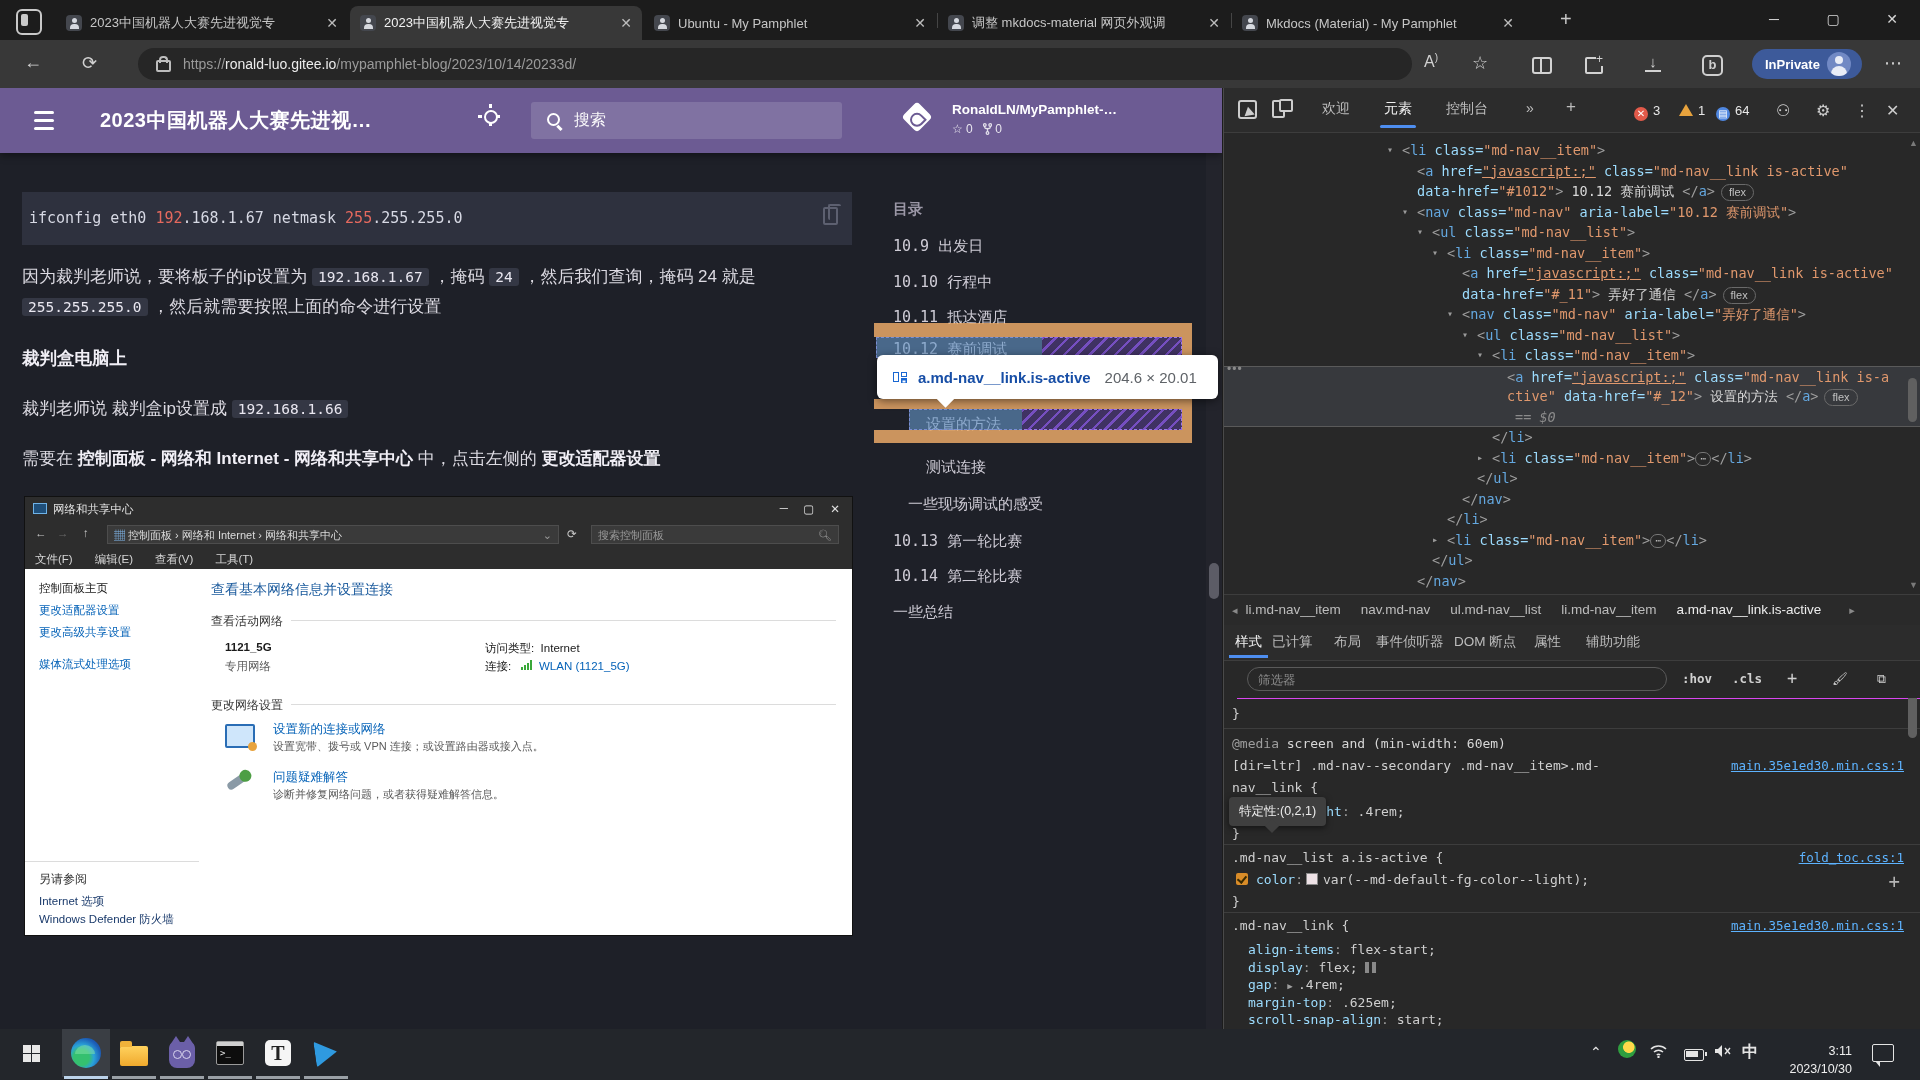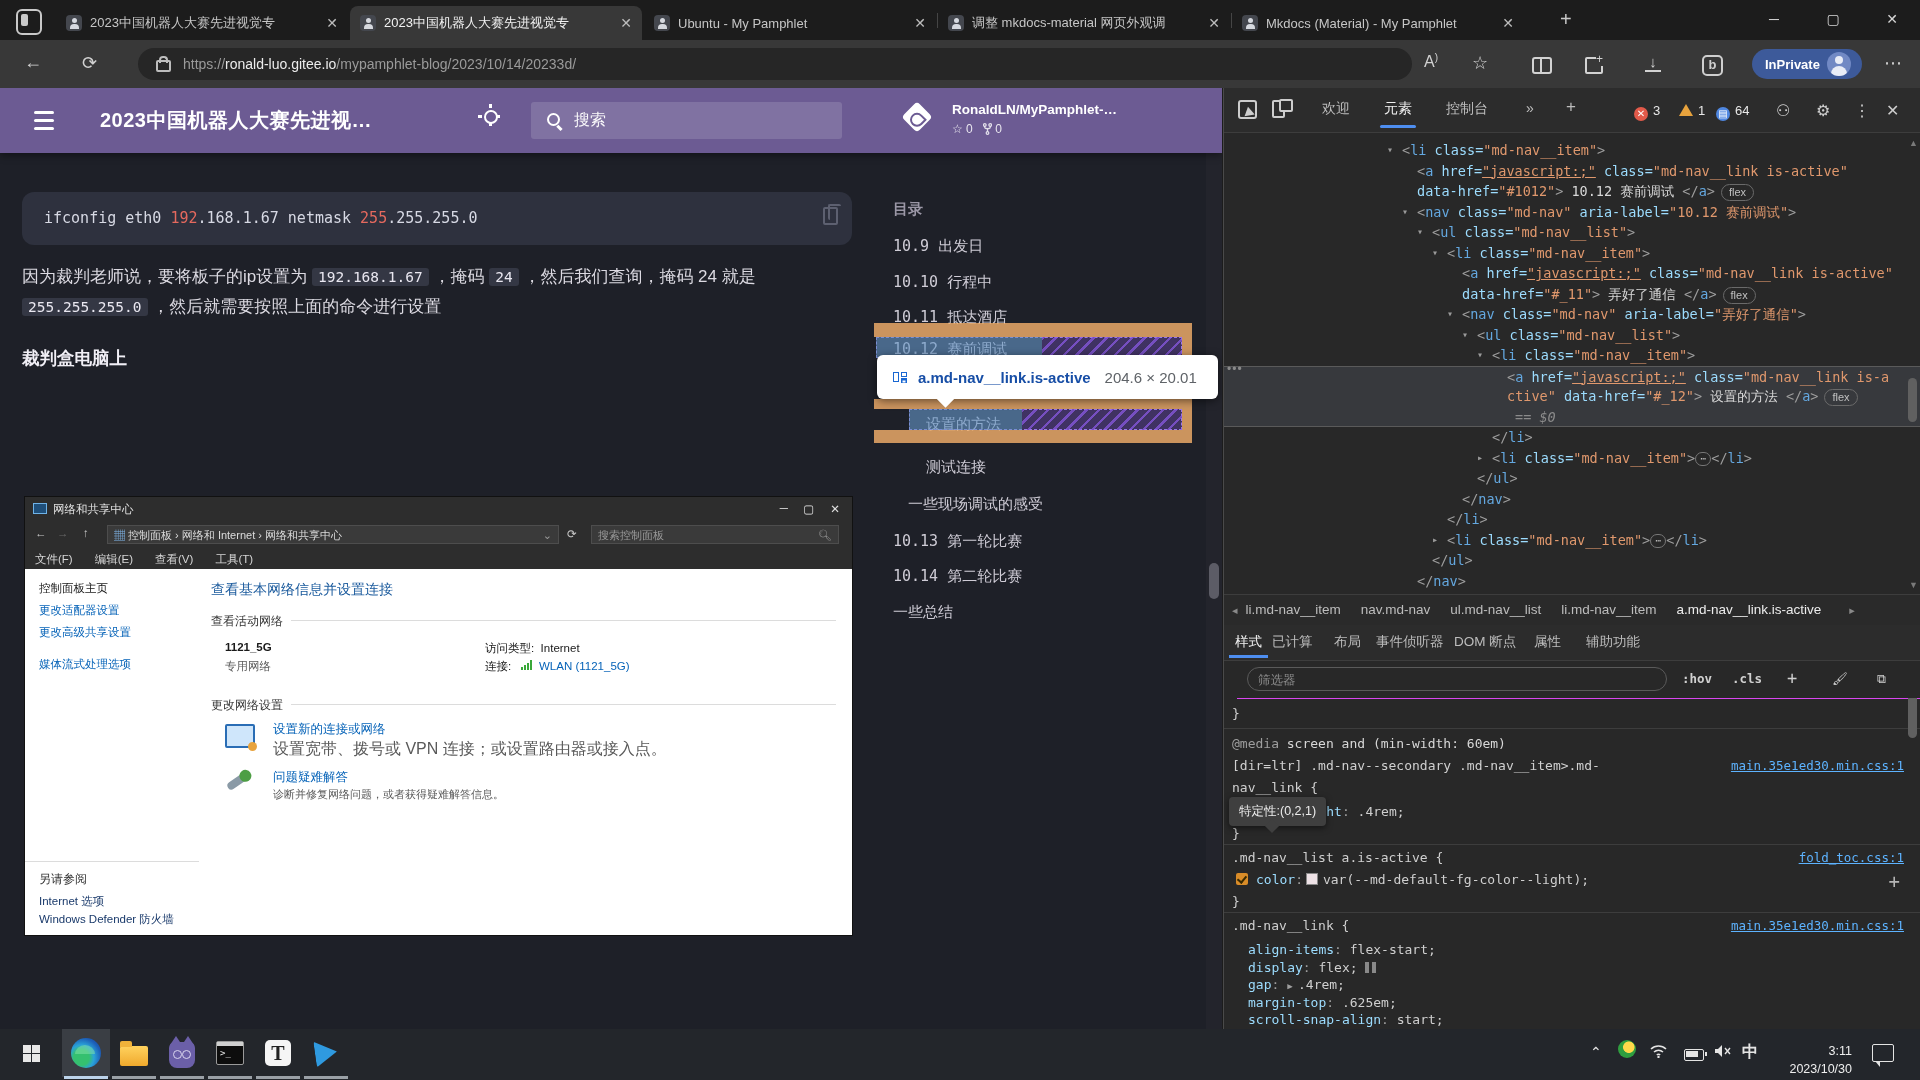--- a/index.html
+++ b/index.html
@@ -56,22 +56,22 @@
   .mag::after{content:"";position:absolute;left:9px;top:10px;width:2.5px;height:6px;background:#fff;transform:rotate(-45deg)}
   .gitee{position:absolute;left:906px;top:18px;width:22px;height:22px;background:#fff;border-radius:4px;transform:rotate(45deg)}
   .gitee::after{content:"";position:absolute;left:6px;top:6px;width:10px;height:10px;border:2.5px solid #6c5b93;border-radius:50% 0 50% 50%}
   .repo{position:absolute;left:952px;top:14px;font-size:13.5px;font-weight:bold;color:#fff;white-space:nowrap}
   .repostats{position:absolute;left:952px;top:34px;font-size:12px;color:rgba(255,255,255,.85)}
   
   .art{position:absolute;color:#dcdae2;font-size:17px;line-height:30px;width:832px;left:22px}
   .art b{color:#f1eff6}
   .ic{font-family:"DejaVu Sans Mono",monospace;font-size:14.5px;background:#343744;color:#e9e7f0;
     padding:1px 6px;border-radius:3px}
-  #codeblock{position:absolute;left:22px;top:104px;width:830px;height:53px;background:#2e313e;border-radius:12px;
-    font-family:"DejaVu Sans Mono",monospace;font-size:15px;color:#d7d9e4;line-height:53px;padding-left:22px;box-sizing:border-box}
+  #codeblock{position:absolute;left:22px;top:104px;width:830px;height:53px;background:#2e313e;border-radius:0;
+    font-family:"DejaVu Sans Mono",monospace;font-size:15px;color:#d7d9e4;line-height:53px;padding-left:7px;box-sizing:border-box}
   #codeblock .num{color:#e5695e}
   .copyico{position:absolute;right:14px;top:15px;width:11px;height:14px;border:2px solid #5d6070;border-radius:2px}
   .copyico::before{content:"";position:absolute;left:3px;top:-5px;width:11px;height:14px;border:2px solid #5d6070;border-radius:2px;border-right:none;border-bottom:none;clip-path:polygon(0 0,100% 0,100% 30%,20% 30%,20% 100%,0 100%)}
   .h3{position:absolute;left:22px;font-size:17.5px;font-weight:bold;color:#f1eff6}
   
   .tocitem{position:absolute;font-size:15px;color:#cfccd6;white-space:nowrap;z-index:1;font-family:"DejaVu Sans Mono","Liberation Sans",sans-serif}
   .toctitle{color:#9b97a6;font-weight:bold;font-family:"Liberation Sans",sans-serif}
   .hl{position:absolute;z-index:2}
   .hl-m{background:rgba(246,178,107,.8)}
   .hl-c{background:rgba(100,148,198,.62)}
@@ -266,20 +266,22 @@
 
   <div id="web">
 
     <div class="art" style="top:38px"><span>需要在终端上通过 </span><span class="ic">ifconfig</span><span> 命令设置 </span><b>以太网</b><span> 的 </span><b>ip</b><span>，</span></div>
     <div id="codeblock">
       <span><span>ifconfig eth0 </span><span class="num">192</span><span>.168.1.67 netmask </span><span class="num">255</span><span>.255.255.0</span></span>
       <span class="copyico"></span>
     </div>
     <div class="art" style="top:174px"><span>因为裁判老师说，要将板子的ip设置为 </span><span class="ic">192.168.1.67</span><span> ，掩码 </span><span class="ic">24</span><span> ，然后我们查询，掩码 24 就是 </span><span class="ic">255.255.255.0</span><span> ，然后就需要按照上面的命令进行设置</span></div>
     <div class="h3" style="top:258px">裁判盒电脑上</div>
+    <div class="art" style="top:306px"><span>裁判老师说 裁判盒ip设置成 </span><span class="ic">192.168.1.66</span></div>
+    <div class="art" style="top:356px"><span>需要在 </span><b>控制面板 - 网络和 Internet - 网络和共享中心</b><span> 中，点击左侧的 </span><b>更改适配器设置</b></div>
 
     <div id="winshot">
       <div class="wtitle">
         <span class="wnetico"></span>
         <span style="position:absolute;left:28px;top:5px">网络和共享中心</span>
         <span style="position:absolute;right:64px;top:5px">─</span>
         <span style="position:absolute;right:38px;top:5px">▢</span>
         <span style="position:absolute;right:12px;top:5px">✕</span>
       </div>
       <div class="waddr">
@@ -316,21 +318,21 @@
         </div>
         <div style="position:absolute;left:460px;top:90px">
           <span>连接:</span>&nbsp;&nbsp;
           <span class="wifi"><i style="left:0;height:3px"></i><i style="left:3px;height:5px"></i><i style="left:6px;height:7px"></i><i style="left:9px;height:10px"></i></span>
           <span class="wlink">WLAN (1121_5G)</span>
         </div>
         <div class="wsec" style="left:186px;top:128px">更改网络设置</div>
         <div class="wline" style="left:266px;top:135px;width:545px"></div>
         <div class="actico1" style="left:200px;top:155px"></div>
         <div class="wlink" style="position:absolute;left:248px;top:152px;font-size:12.5px" id="wact1t">设置新的连接或网络</div>
-        <div class="wgray" style="position:absolute;left:248px;top:170px;font-size:16px" id="wact1d">设置宽带、拨号或 VPN 连接；或设置路由器或接入点。</div>
+        <div class="wgray" style="position:absolute;left:248px;top:170px;font-size:11px" id="wact1d">设置宽带、拨号或 VPN 连接；或设置路由器或接入点。</div>
         <div class="actico2" style="left:201px;top:208px"></div>
         <div class="wlink" style="position:absolute;left:248px;top:200px;font-size:12.5px" id="wact2t">问题疑难解答</div>
         <div class="wgray" style="position:absolute;left:248px;top:218px;font-size:11px" id="wact2d">诊断并修复网络问题，或者获得疑难解答信息。</div>
         <div class="wline" style="left:0;top:292px;width:174px"></div>
         <div class="wsec" style="left:14px;top:302px">另请参阅</div>
         <div style="position:absolute;left:14px;top:325px;color:#1a3a6b" id="wsee1">Internet 选项</div>
         <div style="position:absolute;left:14px;top:343px;color:#1a3a6b" id="wsee2">Windows Defender 防火墙</div>
       </div>
     </div>
 

